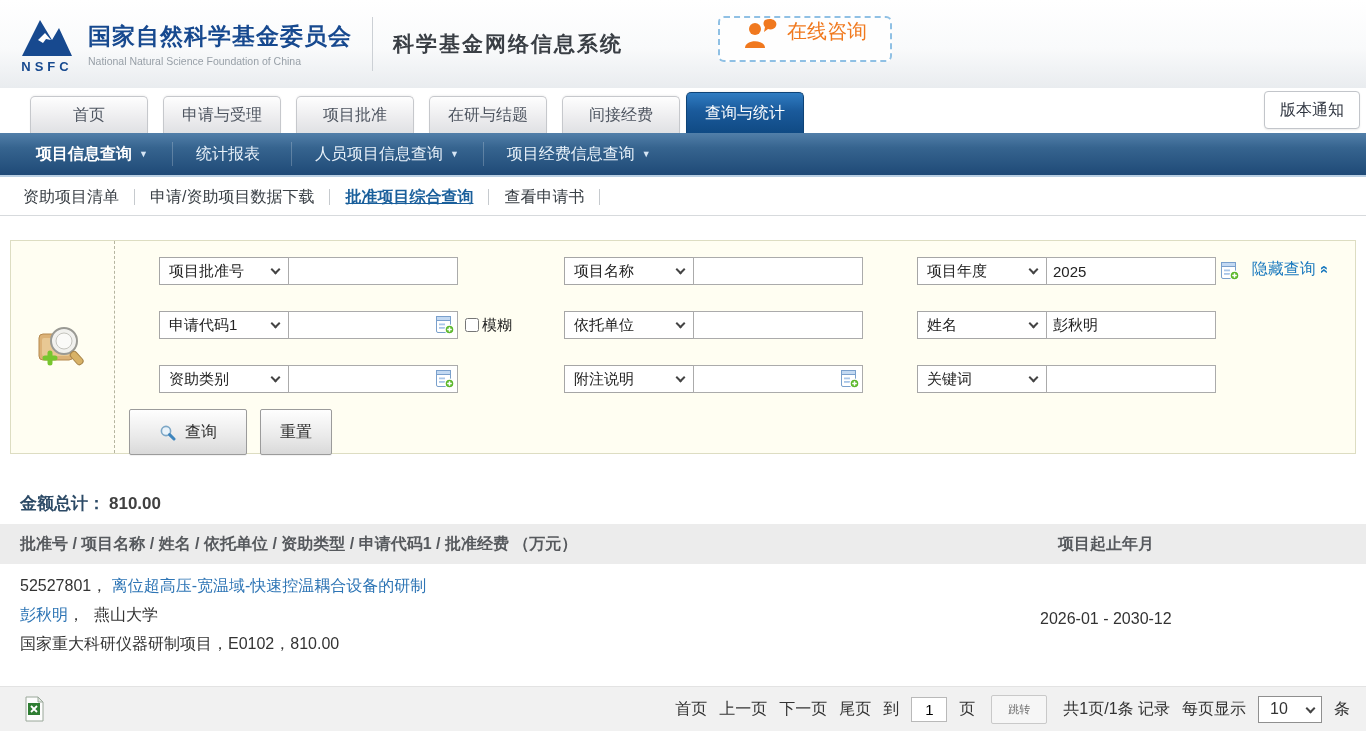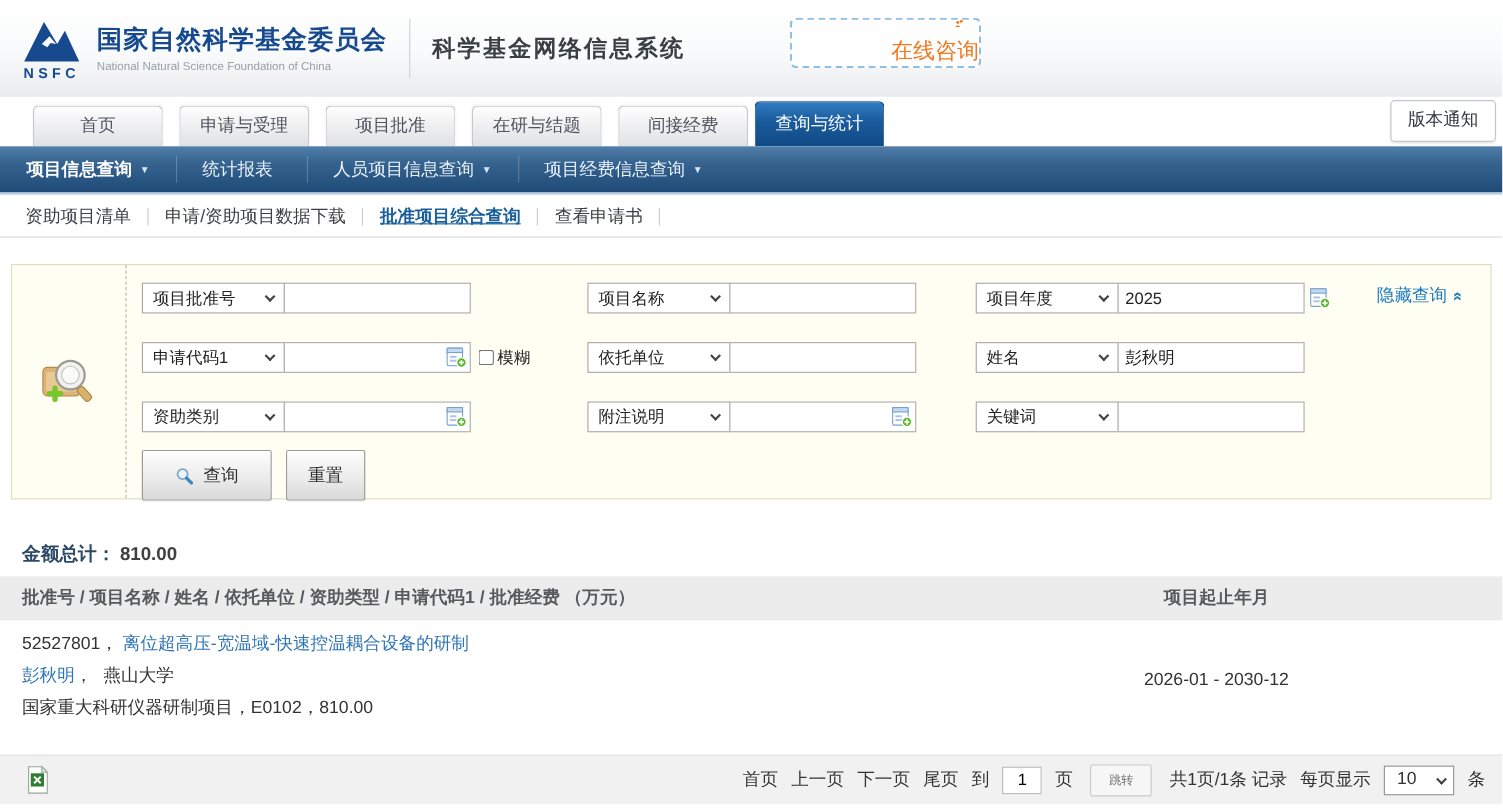--- a/index.html
+++ b/index.html
@@ -13,40 +13,40 @@
     display:flex; align-items:center; padding-left:14px; }
   .logo-wrap { display:flex; flex-direction:column; align-items:center; width:66px; }
   .logo-letters { font-size:13px; font-weight:bold; color:#17498f; letter-spacing:4px; margin-top:1px; }
   .org { margin-left:8px; }
   .org-cn { font-size:23px; font-weight:bold; color:#17498f; letter-spacing:1px; }
   .org-en { font-size:10.5px; color:#98a0a8; margin-top:3px; }
   .vdiv { width:1px; height:54px; background:#ccd0d5; margin:0 20px; }
   .sysname { font-size:21px; font-weight:bold; color:#3a3f45; letter-spacing:2px; }
   .consult { position:absolute; left:718px; top:16px; width:174px; height:46px;
     border:2px dashed #8fc0e4; border-radius:6px; background:#fefefe;
-    display:flex; align-items:flex-end; justify-content:center; gap:8px; cursor:pointer;flex-direction:column; }
+    display:flex; align-items:flex-start; justify-content:center; gap:8px; cursor:pointer; }
   .consult-label { color:#f0791e; font-size:20px; }
 
   
   .tabstrip { position:absolute; top:88px; left:0; right:0; height:45px; }
   .tab { position:absolute; bottom:0; height:37px; line-height:35px; width:118px; text-align:center;
     font-size:16px; color:#4e5560; background:linear-gradient(180deg,#fefefe,#ececee 60%,#e0e1e4);
     border:1px solid #c6c8cc; border-bottom:none; border-radius:5px 5px 0 0;
     box-shadow:0 -1px 2px rgba(0,0,0,.05); cursor:pointer; }
   .tab.active { height:41px; line-height:40px; color:#fff; border-color:#0d4377; z-index:2;
     background:linear-gradient(180deg,#2f7cc2 0%,#1a5a9b 45%,#0f4a84 100%); }
   .t0{left:30px}.t1{left:163px}.t2{left:296px}.t3{left:429px}.t4{left:562px}.t5{left:686px}.t6{left:819px}
   .version-btn { position:absolute; right:6px; top:3px; width:96px; height:38px; line-height:36px;
     text-align:center; background:#fff; border:1px solid #c2c5ca; border-radius:4px;
     font-size:16px; color:#2f3540; cursor:pointer; box-shadow:0 1px 2px rgba(0,0,0,.08); }
 
   
   .bluebar { position:absolute; top:133px; left:0; right:0; height:44px;
     background:linear-gradient(180deg,#527fa9 0%,#36648f 35%,#1f4a77 100%);
-    border-bottom:2px solid #b9cfe3; display:flex; align-items:stretch; }
+    border-bottom:2px solid #b9cfe3; display:flex; align-items:stretch; padding-left:12px; }
   .bb-item { display:flex; align-items:center; padding:0 24px; color:#e9f2fa; font-size:16px;
     cursor:pointer; position:relative; }
   .bb-item + .bb-item::before { content:""; position:absolute; left:0; top:9px; bottom:9px;
     width:1px; background:rgba(255,255,255,.22); }
   .bb-item.active .bb-label { font-weight:bold; color:#fff; }
   .caret { font-size:9px; margin-left:7px; color:#d6e6f5; }
 
   
   .crumbbar { position:absolute; top:179px; left:0; right:0; height:37px; background:#fff;
     border-bottom:1px solid #d7dadd; display:flex; align-items:center; padding-left:23px; }
@@ -60,21 +60,21 @@
   .icon-zone { position:absolute; left:0; top:0; bottom:0; width:104px;
     border-right:1px dashed #b5b5a0; display:flex; align-items:center; justify-content:center; }
   .hide-query { position:absolute; right:26px; top:18px; color:#1878be; font-size:16px;
     cursor:pointer; display:flex; align-items:center; gap:5px; }
   .upchev { display:inline-block; transform:rotate(90deg); font-weight:bold; font-size:15px; }
   .cell { position:absolute; display:flex; align-items:center; height:28px; }
   .c1{left:118px}.c2{left:523px}.c3{left:876px}
   .r1{top:16px}.r2{top:70px}.r3{top:124px}
   .fselect { width:130px; height:28px; border:1px solid #a6a6a6; background:#fff; display:flex;
     align-items:center; justify-content:space-between; padding:0 9px; font-size:15px; color:#222;
-    cursor:pointer; flex:none; }
+    cursor:pointer; flex:none;margin-left:30px; }
   .sel-chev { width:7px; height:7px; border-right:2px solid #444; border-bottom:2px solid #444;
     transform:rotate(45deg); margin-top:-4px; flex:none; }
   .ftext { width:170px; height:28px; border:1px solid #ababab; margin-left:-1px; padding:0 6px;
     font-size:15px; color:#222; background:#fff; font-family:inherit; }
   .picker { width:20px; height:20px; cursor:pointer; flex:none; }
   .pk-out { margin-left:4px; }
   .pk-in  { margin-left:-23px; margin-right:3px; }
   .fuzzy-check { width:14px; height:14px; margin-left:7px; cursor:pointer; }
   .fuzzy-label { font-size:15px; color:#222; margin-left:3px; }
   .btn-row { position:absolute; left:118px; top:168px; display:flex; gap:13px; }

